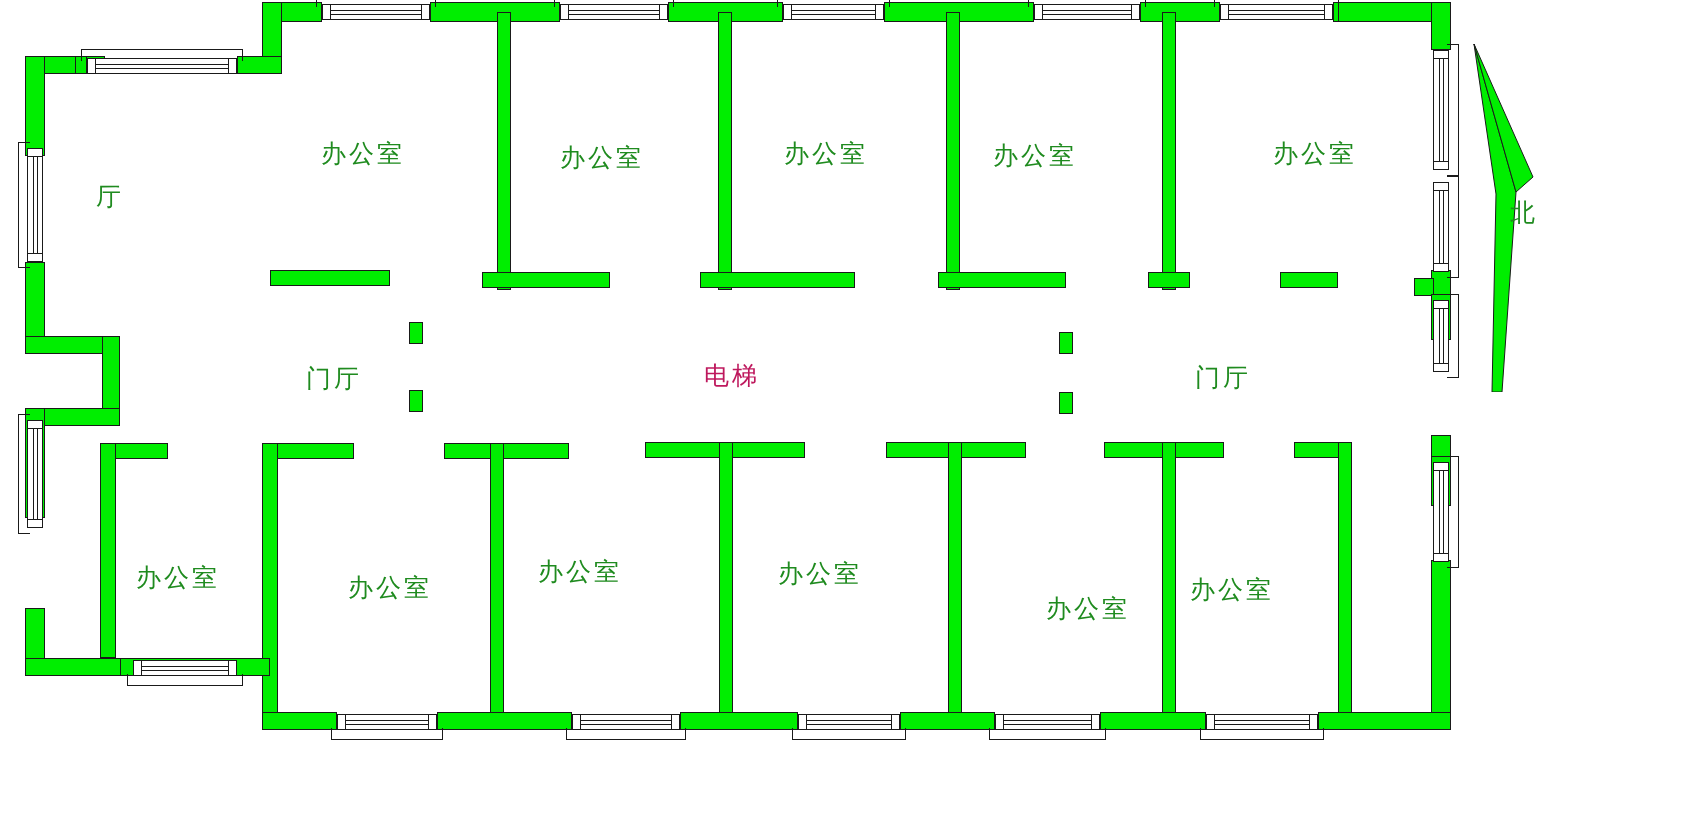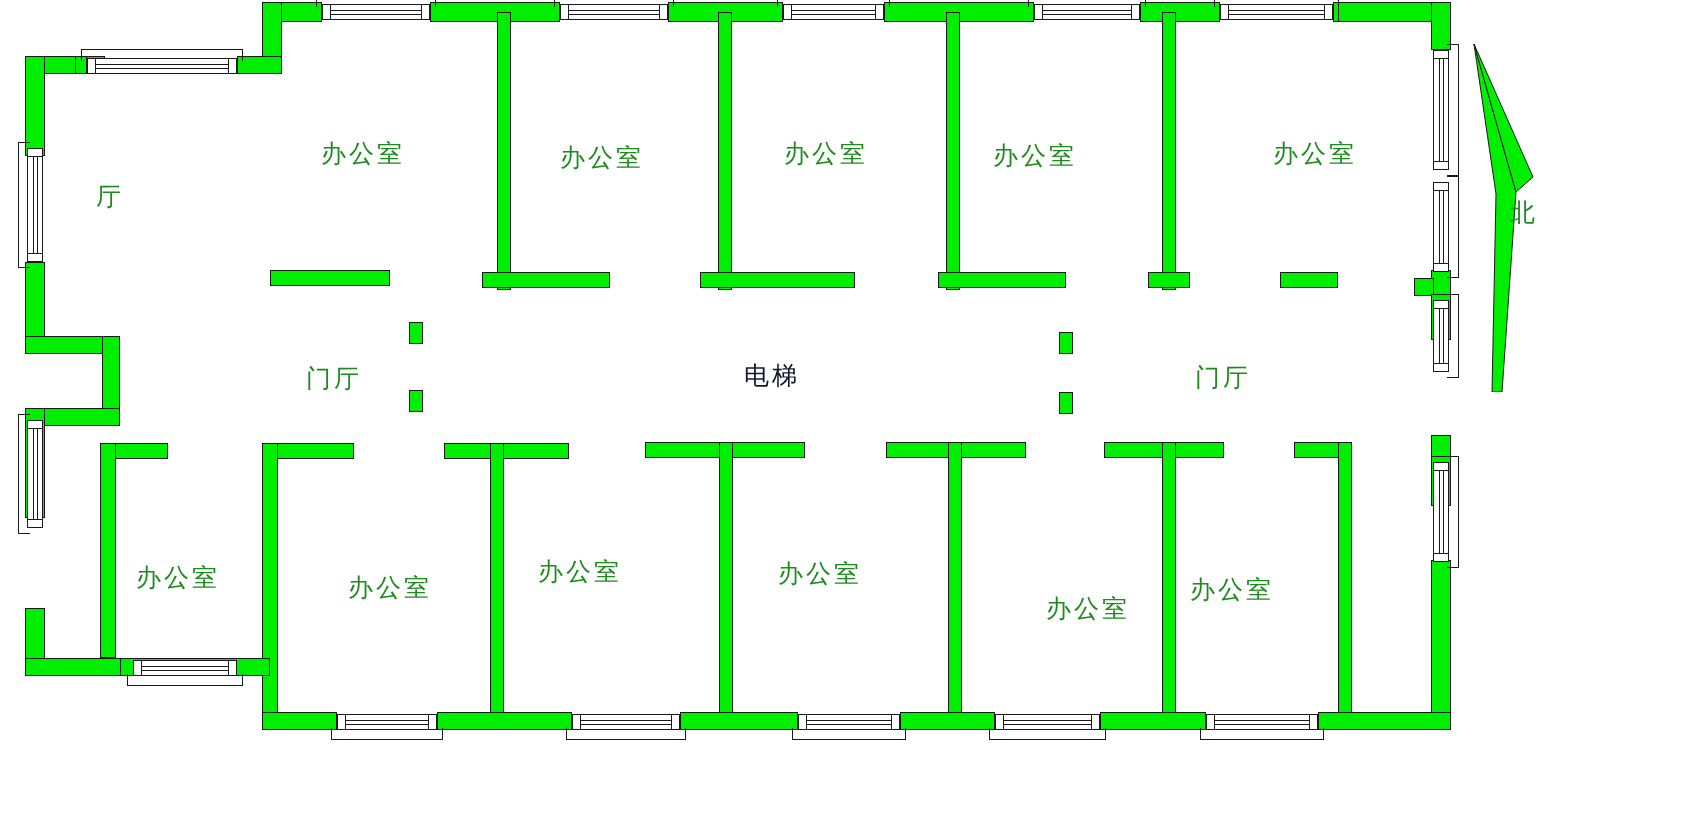--- a/index.html
+++ b/index.html
@@ -228,21 +228,21 @@
     </div>
 
   <div id="labels-layer">
       <div class="label" style="left: 110px; top: 196px; color: rgb(31, 139, 31); transform: translate(-50%, -50%);">厅</div>
       <div class="label" style="left: 363px; top: 153px; color: rgb(31, 139, 31); transform: translate(-50%, -50%);">办公室</div>
       <div class="label" style="left: 602px; top: 157px; color: rgb(31, 139, 31); transform: translate(-50%, -50%);">办公室</div>
       <div class="label" style="left: 826px; top: 153px; color: rgb(31, 139, 31); transform: translate(-50%, -50%);">办公室</div>
       <div class="label" style="left: 1035px; top: 155px; color: rgb(31, 139, 31); transform: translate(-50%, -50%);">办公室</div>
       <div class="label" style="left: 1315px; top: 153px; color: rgb(31, 139, 31); transform: translate(-50%, -50%);">办公室</div>
       <div class="label" style="left: 334px; top: 378px; color: rgb(31, 139, 31); transform: translate(-50%, -50%);">门厅</div>
-      <div class="label" style="left: 772px; top: 375px; color: #0f172a; transform: translate(-50%, -50%);">电梯</div>
+      <div class="label" style="left: 732px; top: 375px; color: #be185d; transform: translate(-50%, -50%);">电梯</div>
       <div class="label" style="left: 1223px; top: 377px; color: rgb(31, 139, 31); transform: translate(-50%, -50%);">门厅</div>
       <div class="label" style="left: 178px; top: 577px; color: rgb(31, 139, 31); transform: translate(-50%, -50%);">办公室</div>
       <div class="label" style="left: 390px; top: 587px; color: rgb(31, 139, 31); transform: translate(-50%, -50%);">办公室</div>
       <div class="label" style="left: 580px; top: 571px; color: rgb(31, 139, 31); transform: translate(-50%, -50%);">办公室</div>
       <div class="label" style="left: 820px; top: 573px; color: rgb(31, 139, 31); transform: translate(-50%, -50%);">办公室</div>
       <div class="label" style="left: 1088px; top: 608px; color: rgb(31, 139, 31); transform: translate(-50%, -50%);">办公室</div>
       <div class="label" style="left: 1232px; top: 589px; color: rgb(31, 139, 31); transform: translate(-50%, -50%);">办公室</div>
     </div>
 
   <svg class="north-arrow" style="left:1470px;top:22px;" width="80" height="370" viewBox="0 0 80 370">

